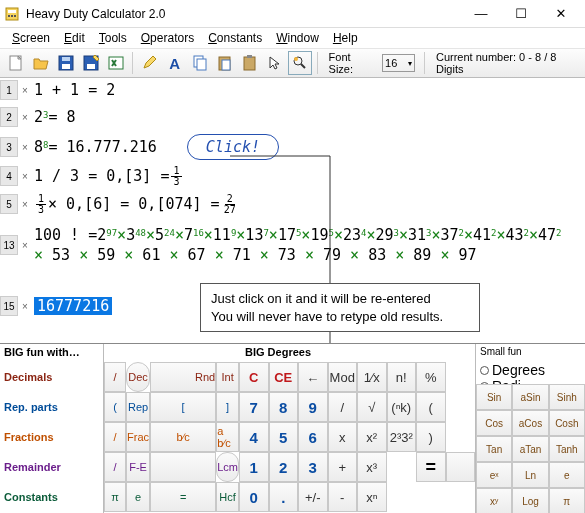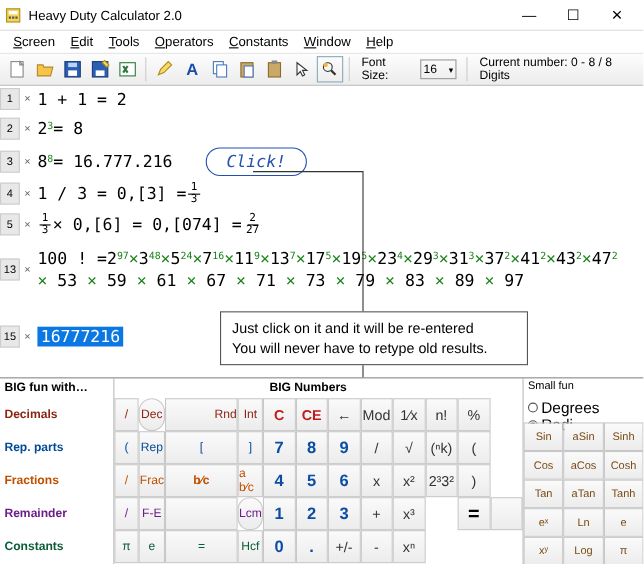--- a/index.html
+++ b/index.html
@@ -313,34 +313,34 @@
         <div class="cb" style="color: rgb(139, 37, 19);">/</div>
         <div class="cb" style="color: rgb(139, 37, 19); border-radius: 14px;">Dec</div>
         <div class="cb" style="color: rgb(139, 37, 19); padding-left: 44px;">Rnd</div>
         <div class="cb" style="color: rgb(139, 37, 19);">Int</div>
         <div class="cb" style="color: rgb(0, 76, 153);">(</div>
         <div class="cb" style="color: rgb(0, 76, 153);">Rep</div>
         <div class="cb" style="color: rgb(0, 76, 153);">[</div>
         <div class="cb" style="color: rgb(0, 76, 153);">]</div>
         <div class="cb" style="color: rgb(192, 80, 0);">/</div>
         <div class="cb" style="color: rgb(192, 80, 0);">Frac</div>
-        <div class="cb" style="color: rgb(192, 80, 0); font-weight: bold;">b∕c</div>
+        <div class="cb" style="color: rgb(192, 80, 0);">b∕c</div>
         <div class="cb" style="color: rgb(192, 80, 0);">a b∕c</div>
         <div class="cb" style="color: rgb(107, 30, 139);">/</div>
         <div class="cb" style="color: rgb(107, 30, 139);">F-E</div>
         <div class="cb" style="color: rgb(107, 30, 139);"></div>
         <div class="cb" style="color: rgb(107, 30, 139); border-radius: 11px;">Lcm</div>
         <div class="cb" style="color: rgb(12, 92, 58);">π</div>
         <div class="cb" style="color: rgb(12, 92, 58);">e</div>
         <div class="cb" style="color: rgb(12, 92, 58);">=</div>
         <div class="cb" style="color: rgb(12, 92, 58);">Hcf</div>
       </div>
   </div>
   <div class="padcol">
-    <div class="padhd">BIG Numbers</div>
+    <div class="padhd">BIG Degrees</div>
     <div class="pad" id="padgrid">
         <div class="pb red">C</div>
         <div class="pb red">CE</div>
         <div class="pb op">←</div>
         <div class="pb op">Mod</div>
         <div class="pb op">1∕x</div>
         <div class="pb op">n!</div>
         <div class="pb op">%</div>
         <div class="pb" style="visibility: hidden;"></div>
         <div class="pb num">7</div>

